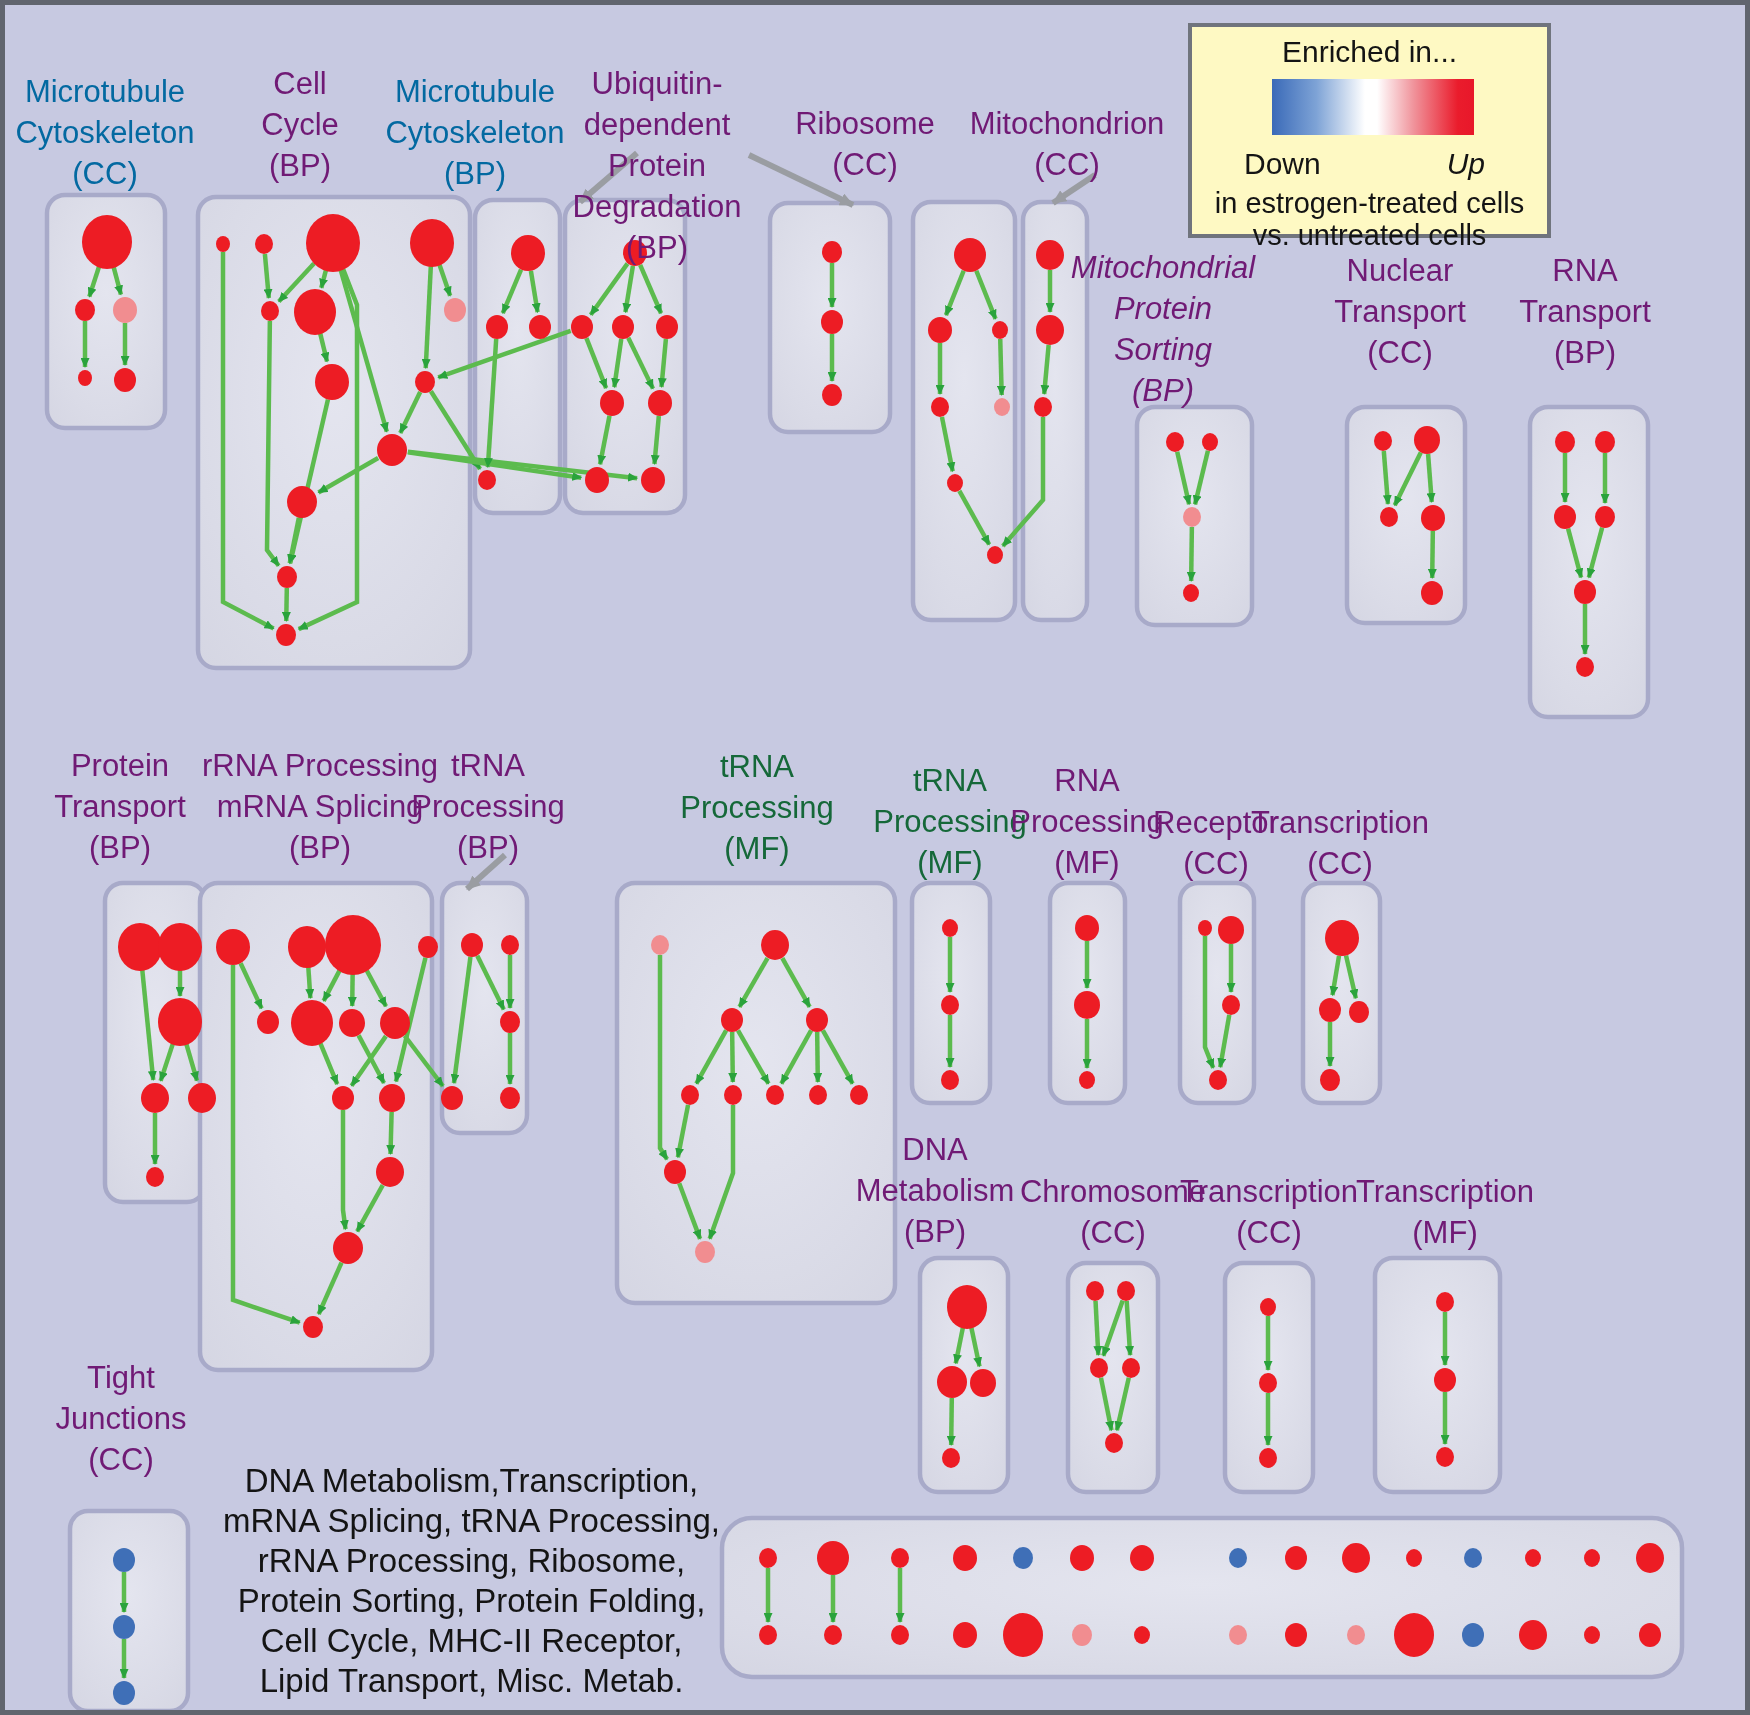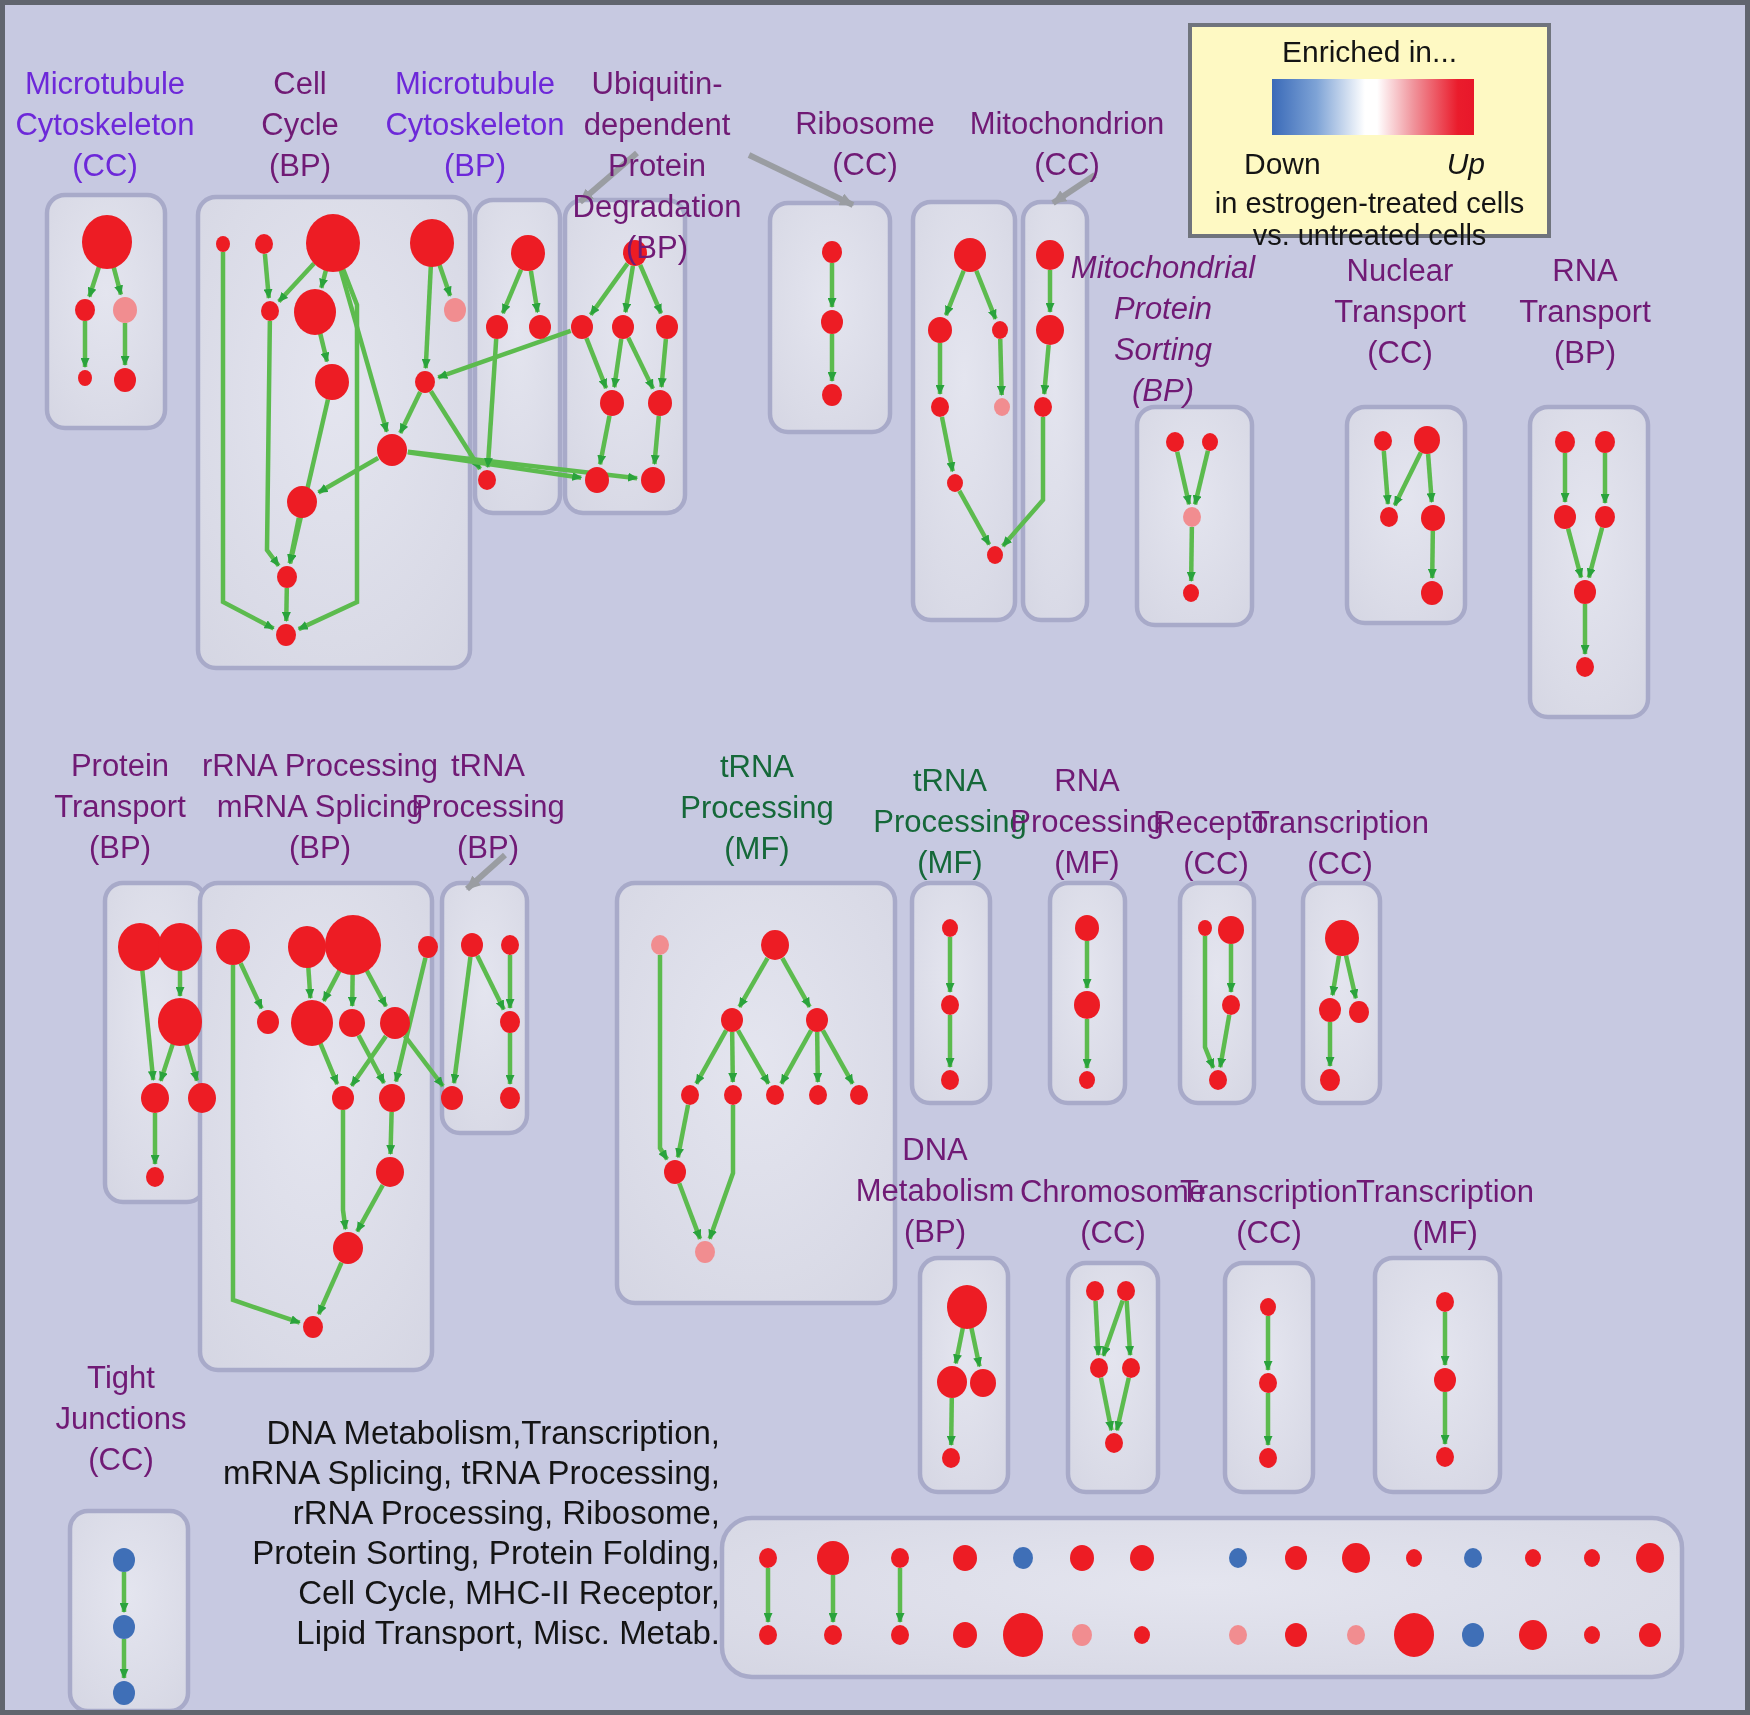--- a/index.html
+++ b/index.html
@@ -16,21 +16,21 @@
   .lbl{
     position:absolute;
     transform:translateX(-50%);
     text-align:center;
     font-size:31px;
     line-height:41px;
     color:#701a75;
     white-space:pre-line;
     letter-spacing:0px;
   }
-  .lbl.purple{color:#6d28d9;}
+  .lbl.purple{color:#0369a1;margin-top:8px;}
   .lbl.green{color:#156839;}
   .legend{
     position:absolute;
     left:1183px;top:18px;width:363px;height:215px;
     border:4px solid #70747d;
     box-sizing:border-box;
     background:#fef9c3;
     text-align:center;
     color:#141414;
   }
@@ -41,26 +41,26 @@
   }
   .legend .downup{position:absolute;left:0;top:120px;width:100%;}
   .legend .downup span{font-size:30px;}
   .legend .down{position:absolute;left:52px;}
   .legend .up{position:absolute;right:62px;font-style:italic;}
   .legend .sub{position:absolute;left:0;width:100%;font-size:29px;}
   .legend .sub1{top:160px;}
   .legend .sub2{top:192px;}
   .textblock{
     position:absolute;
-    left:218px;top:1408px;
+    left:218px;top:1456px;
     font-size:33px;
     line-height:40px;
     color:#141414;
     white-space:pre-line;
-    text-align:right;
+    text-align:center;
   }
 </style>
 </head>
 <body>
 
 <div class="figure">
 
   <svg id="diagram" width="1750" height="1715" viewBox="0 0 1750 1715">
     <defs>
       <radialGradient id="boxg" cx="50%" cy="42%" r="80%">

